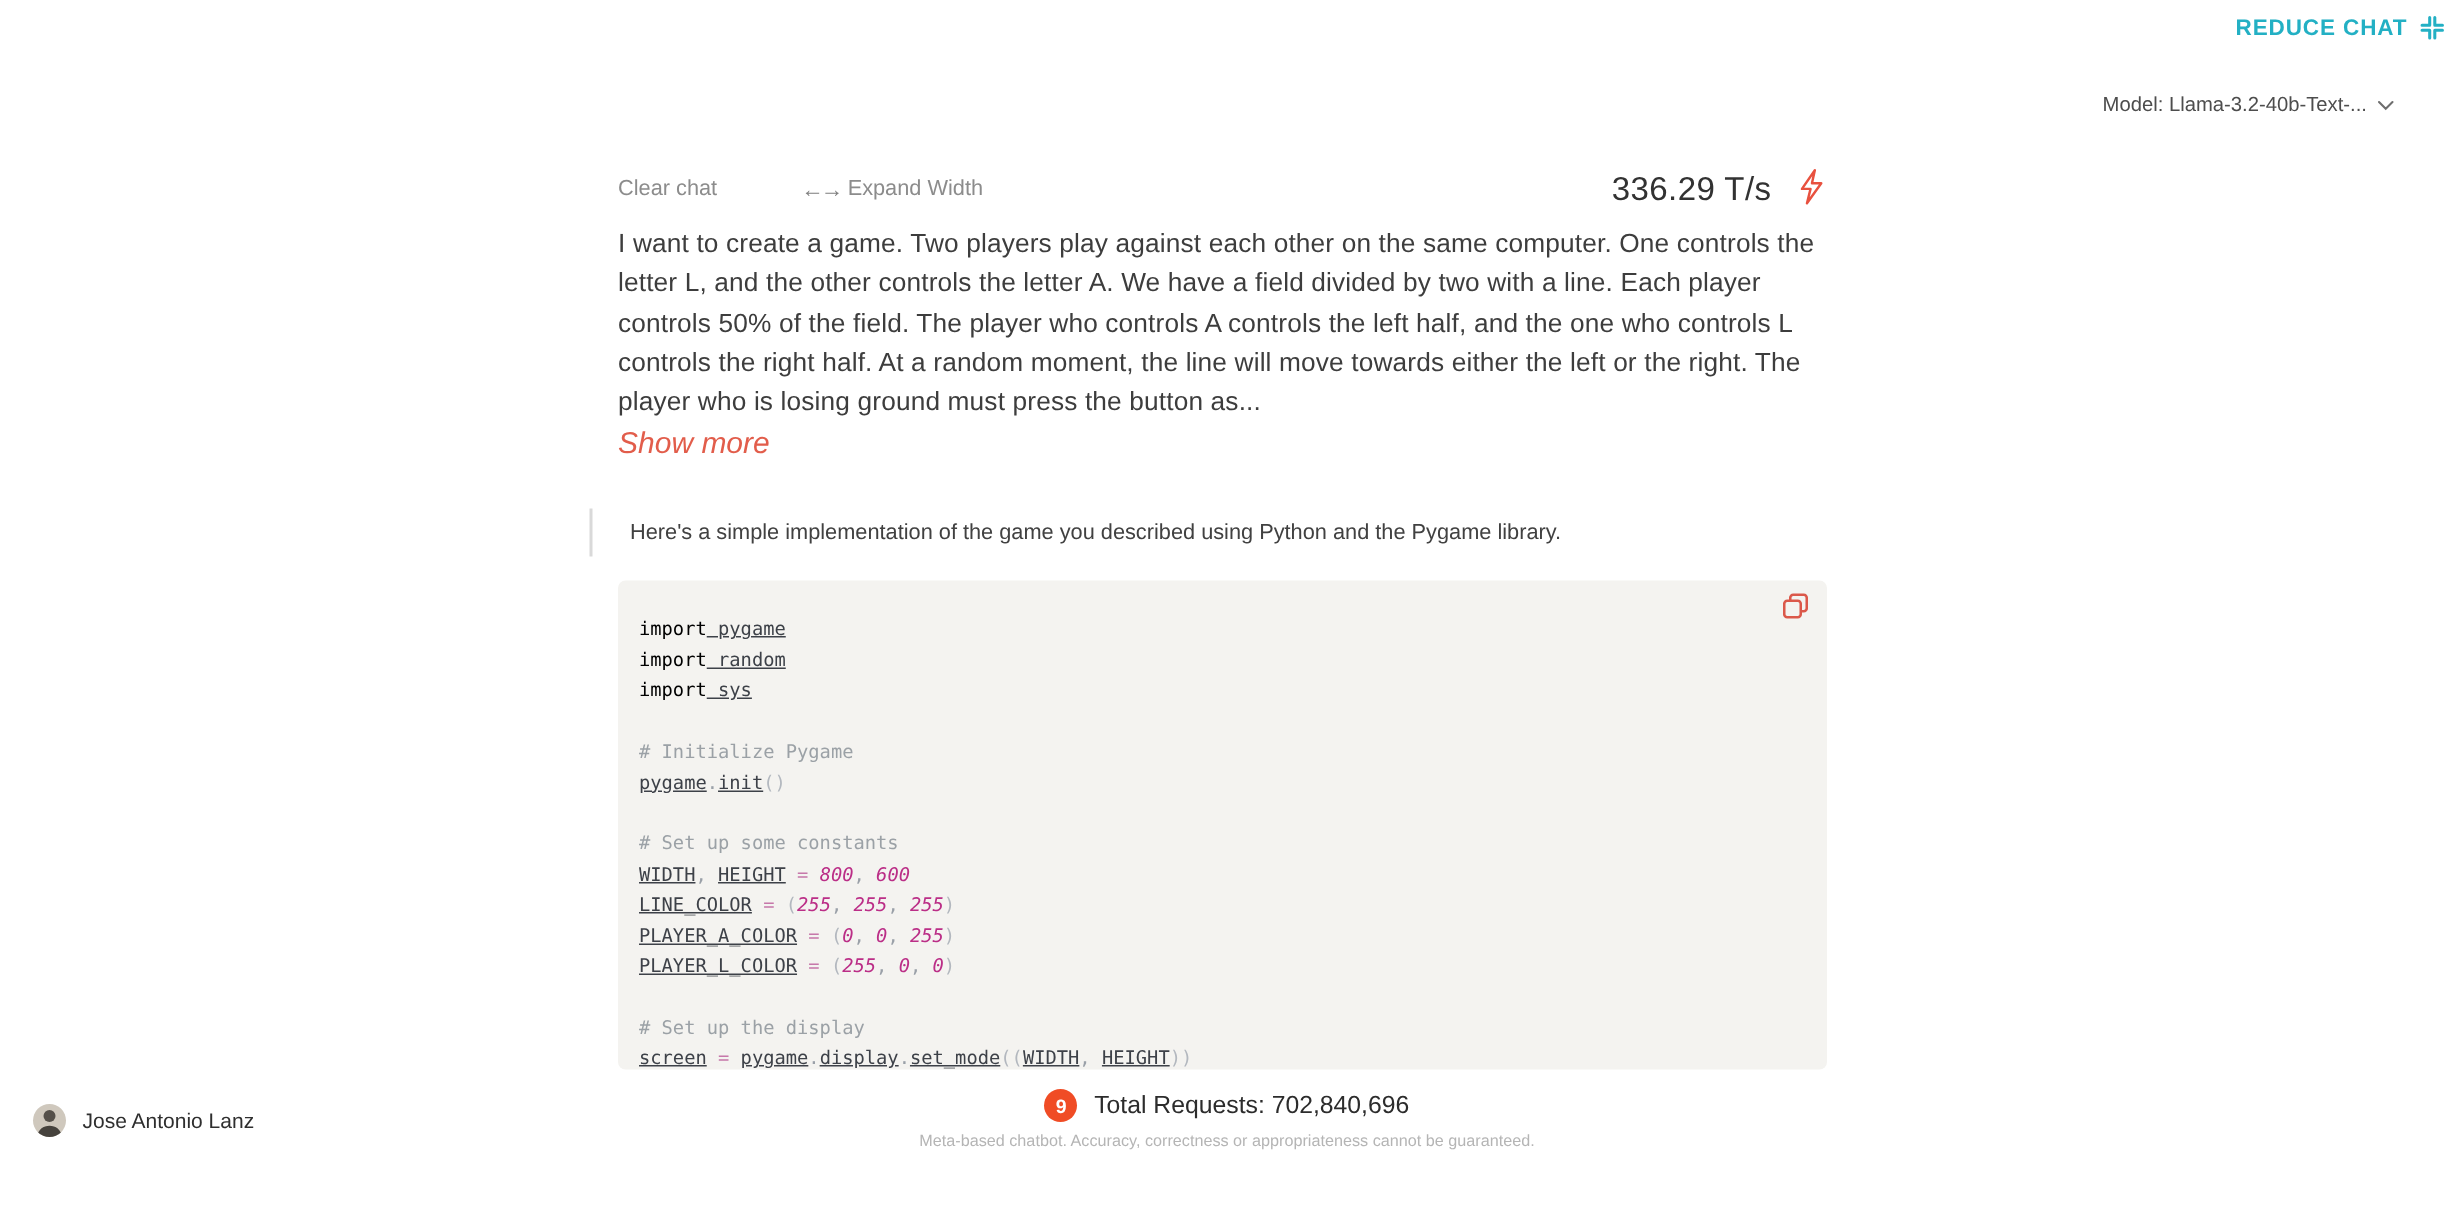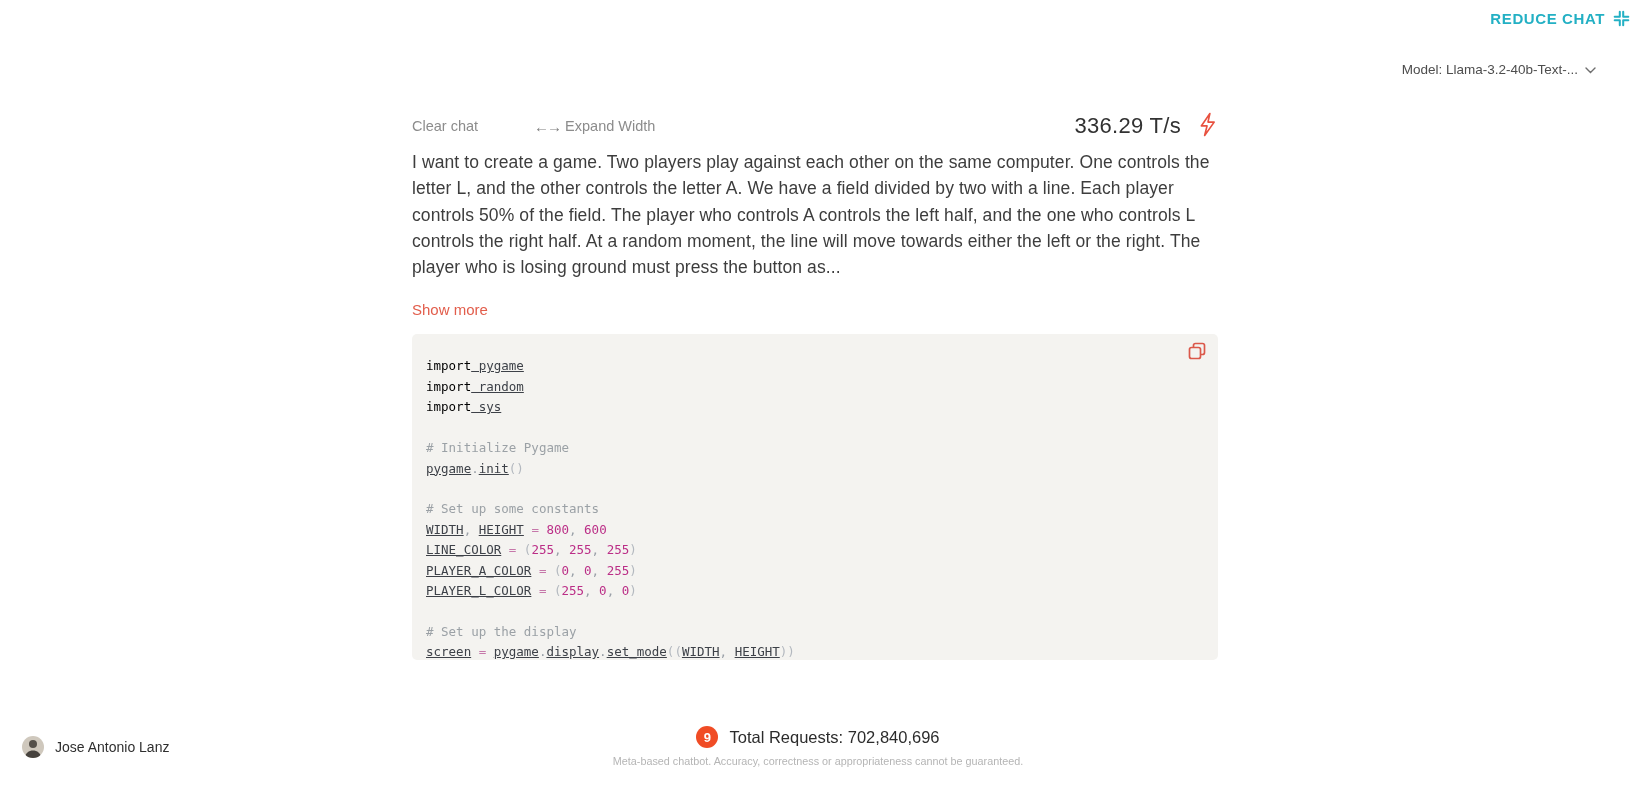--- a/index.html
+++ b/index.html
@@ -19,37 +19,37 @@
   }
   
   .main{position:absolute;left:412px;top:0;width:806px;}
   .toolbar{margin-top:114px;height:24px;display:flex;align-items:center;font-size:14.5px;color:#8c8c8c;}
   .toolbar .link{cursor:pointer;}
   .expand{display:flex;align-items:center;gap:5px;margin-left:56px;}
   .expand .arrows{letter-spacing:-2px;font-size:15px;color:#7f7f7f;}
   .tps-group{margin-left:auto;display:flex;align-items:center;gap:16px;}
   .tps-value{font-size:22px;color:#323232;letter-spacing:.3px;}
   .user-text{margin:11px 0 0 0;font-size:17.5px;line-height:26.3px;color:#3d3d3d;letter-spacing:.1px;}
-  .show-more{margin-top:21px;font-size:15px;color:var(--accent-red,#e25d4b);cursor:pointer;width:max-content;}
+  .show-more{margin-top:5px;font-size:20px;color:var(--accent-red,#e25d4b);cursor:pointer;width:max-content;font-style:italic;}
   .assistant-intro{
     margin:31px 0 0 -19px;padding:6px 0 6px 25px;border-left:2px solid #d9d9d9;
     font-size:14.5px;line-height:20px;color:#414141;
   }
   .code-block{
     position:relative;margin-top:16px;width:806px;height:326px;box-sizing:border-box;
     background:#f4f3f0;border-radius:5px;padding:22px 20px 0 14px;overflow:hidden;
   }
   .code-pre{
     margin:0;font-family:"DejaVu Sans Mono",monospace;font-size:12.5px;line-height:20.4px;white-space:pre;
   }
   .copy-btn{position:absolute;top:6px;right:10px;width:22px;height:22px;cursor:pointer;}
   .tk-kw{color:#000000;}
   .tk-id{color:#3d4148;text-decoration:underline;}
   .tk-cm{color:#9ba1a6;}
-  .tk-nu{color:#bb2e87;}
+  .tk-nu{color:#bb2e87;font-style:italic;}
   .tk-op{color:#c678aa;}
   .tk-pu{color:#9aa0a8;}
   .tk-br{color:#b3b8bf;}
   
   .user-chip{position:absolute;left:22px;top:736px;display:flex;align-items:center;gap:11px;}
   .avatar{
     width:22px;height:22px;border-radius:50%;overflow:hidden;background:#cfc8bd;
     display:flex;align-items:flex-end;justify-content:center;
   }
   .user-name{font-size:14px;color:#2f2f2f;}
@@ -102,20 +102,21 @@
           <svg width="21" height="25" viewBox="0 0 22 26" fill="none" stroke="#e8513f" stroke-width="1.7" stroke-linejoin="round">
             <path d="M13.5 1.5 L4.5 14.5 h6 l-2.5 10 L18 10.5 h-6.5 z"></path>
           </svg>
         </span>
       </span>
     </div>
 
     <p class="user-text">I want to create a game. Two players play against each other on the same computer. One controls the letter L, and the other controls the letter A. We have a field divided by two with a line. Each player controls 50% of the field. The player who controls A controls the left half, and the one who controls L controls the right half.  At a random moment, the line will move towards either the left or the right. The player who is losing ground must press the button as...</p>
     <div class="show-more">Show more</div>
 
+    <div class="assistant-intro">Here's a simple implementation of the game you described using Python and the Pygame library.</div>
 
     <div class="code-block">
       <span class="copy-btn">
         <svg width="22" height="22" viewBox="0 0 22 22" fill="none" stroke="#db584a" stroke-width="1.7" stroke-linejoin="round">
           <rect x="7.5" y="3.5" width="11" height="11" rx="2"></rect>
           <rect x="3.5" y="7.5" width="11" height="11" rx="2" fill="#f4f3f0"></rect>
         </svg>
       </span>
       <pre class="code-pre"><div><span class="tk-kw">import</span><span class="tk-id"> pygame</span></div><div><span class="tk-kw">import</span><span class="tk-id"> random</span></div><div><span class="tk-kw">import</span><span class="tk-id"> sys</span></div><div>&nbsp;</div><div><span class="tk-cm"># Initialize Pygame</span></div><div><span class="tk-id">pygame</span><span class="tk-pu">.</span><span class="tk-id">init</span><span class="tk-br">()</span></div><div>&nbsp;</div><div><span class="tk-cm"># Set up some constants</span></div><div><span class="tk-id">WIDTH</span><span class="tk-pu">, </span><span class="tk-id">HEIGHT</span><span class="tk-op"> = </span><span class="tk-nu">800</span><span class="tk-pu">, </span><span class="tk-nu">600</span></div><div><span class="tk-id">LINE_COLOR</span><span class="tk-op"> = </span><span class="tk-br">(</span><span class="tk-nu">255</span><span class="tk-pu">, </span><span class="tk-nu">255</span><span class="tk-pu">, </span><span class="tk-nu">255</span><span class="tk-br">)</span></div><div><span class="tk-id">PLAYER_A_COLOR</span><span class="tk-op"> = </span><span class="tk-br">(</span><span class="tk-nu">0</span><span class="tk-pu">, </span><span class="tk-nu">0</span><span class="tk-pu">, </span><span class="tk-nu">255</span><span class="tk-br">)</span></div><div><span class="tk-id">PLAYER_L_COLOR</span><span class="tk-op"> = </span><span class="tk-br">(</span><span class="tk-nu">255</span><span class="tk-pu">, </span><span class="tk-nu">0</span><span class="tk-pu">, </span><span class="tk-nu">0</span><span class="tk-br">)</span></div><div>&nbsp;</div><div><span class="tk-cm"># Set up the display</span></div><div><span class="tk-id">screen</span><span class="tk-op"> = </span><span class="tk-id">pygame</span><span class="tk-pu">.</span><span class="tk-id">display</span><span class="tk-pu">.</span><span class="tk-id">set_mode</span><span class="tk-br">((</span><span class="tk-id">WIDTH</span><span class="tk-pu">, </span><span class="tk-id">HEIGHT</span><span class="tk-br">))</span></div></pre>
     </div>

